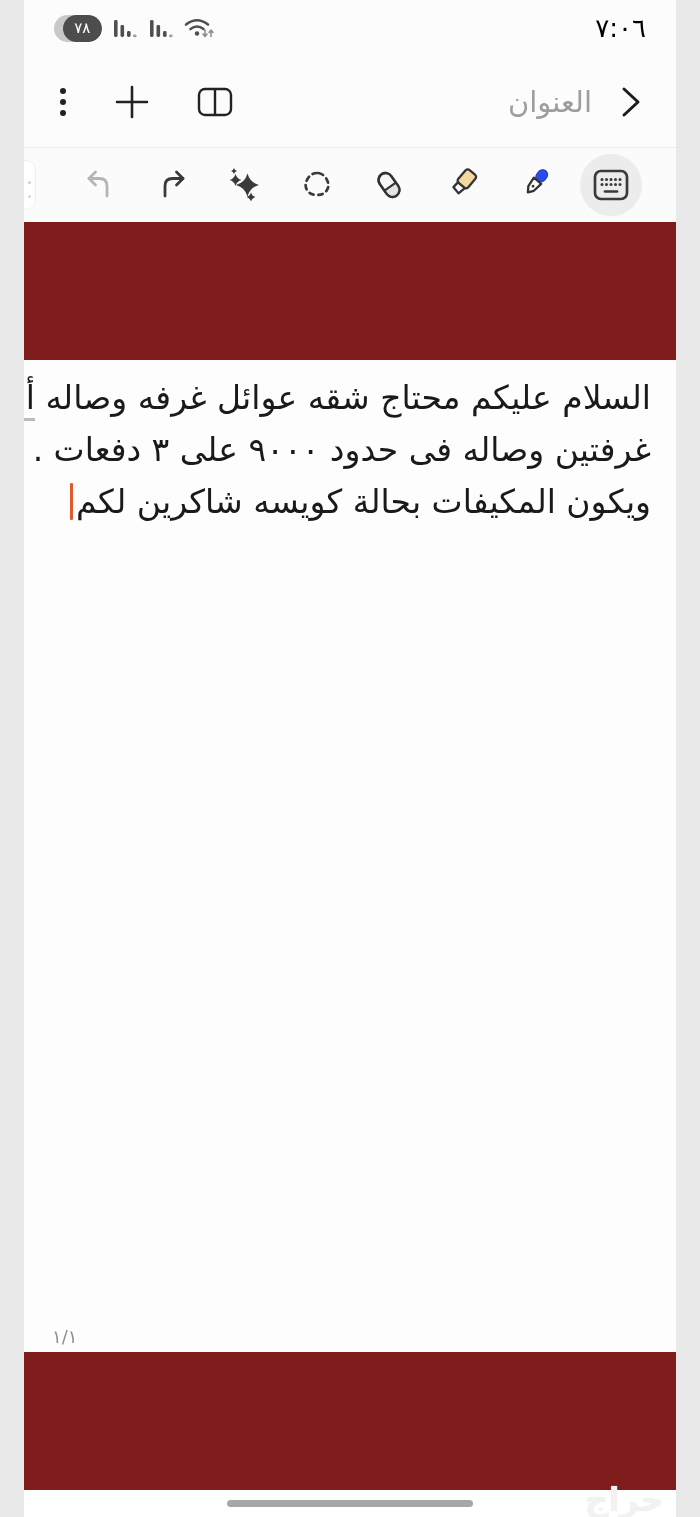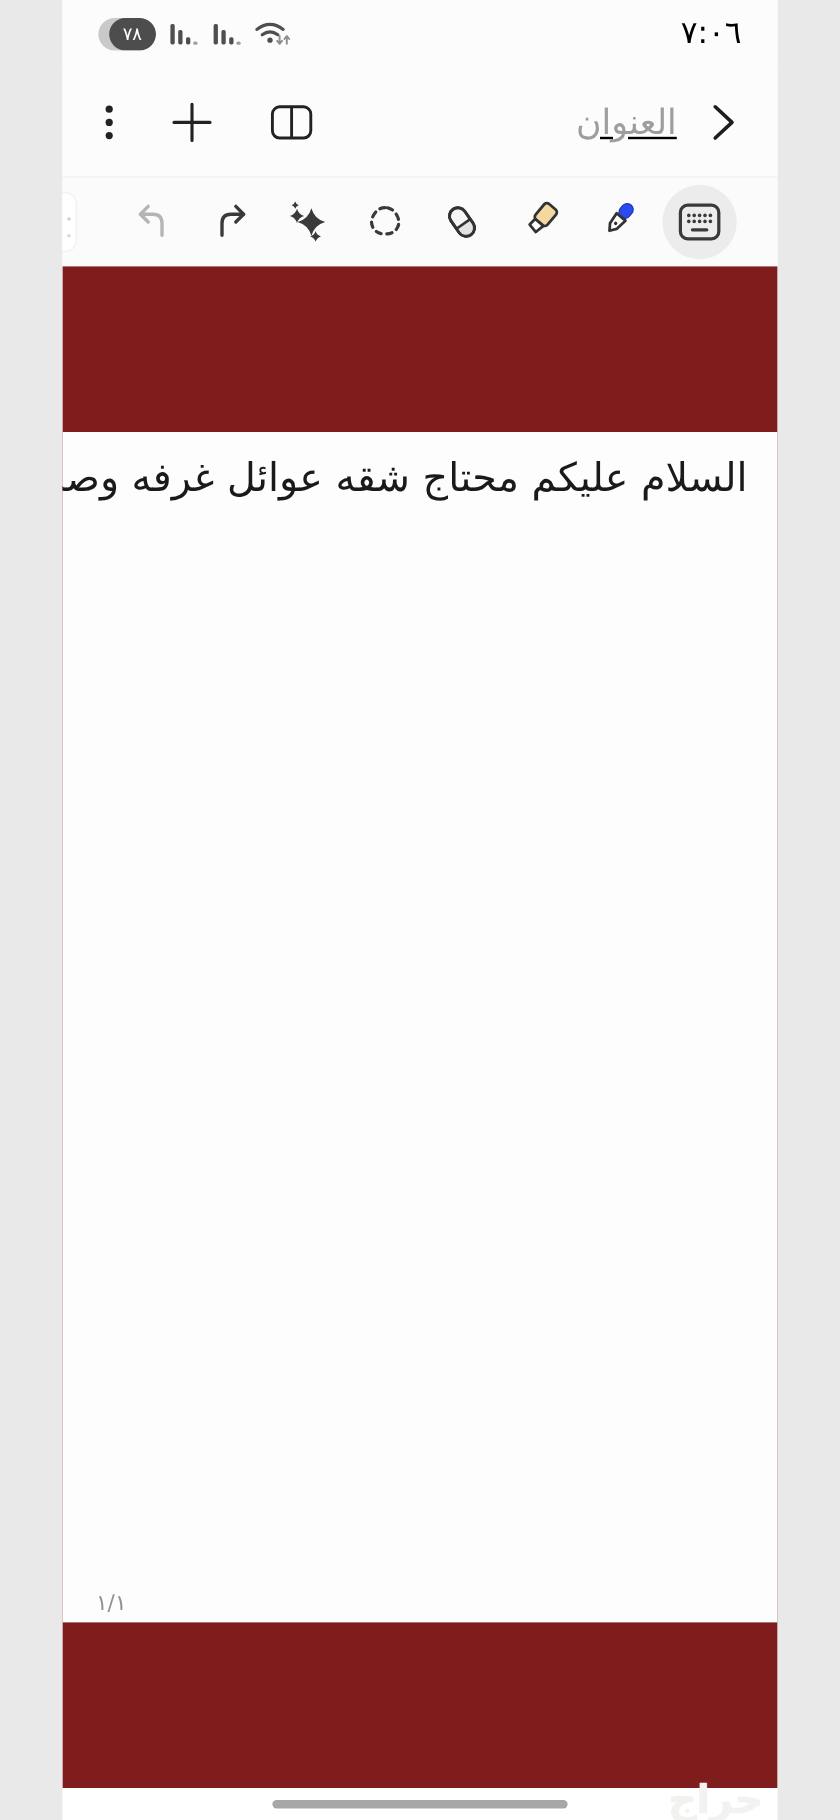--- a/index.html
+++ b/index.html
@@ -1,18 +1,18 @@
 <!DOCTYPE html>
 <html lang="ar"><head>
 <meta charset="utf-8">
 <style>
   * { margin:0; padding:0; box-sizing:border-box; }
   html,body { background:#e9e9e9; }
   .screen {
-    width:596px; height:1517px; margin:0 auto;
+    width:652px; height:1517px; margin:0 auto;
     background:#fcfcfc;
     font-family:"DejaVu Sans","Liberation Sans",sans-serif;
     display:flex; flex-direction:column; overflow:hidden; position:relative;
   }
 
   
   .status-bar {
     height:56px; flex:0 0 56px; display:flex; align-items:center;
     justify-content:space-between; padding:0 30px; background:#fcfcfc;
   }
@@ -29,21 +29,21 @@
   .battery-fill span { color:#fff; font-size:15px; line-height:1; letter-spacing:.5px; }
   .sb-time { font-size:26px; color:#000000; }
 
   
   .header {
     height:92px; flex:0 0 92px; display:flex; align-items:center;
     justify-content:space-between; padding:0 32px; background:#fcfcfc;
     border-bottom:1px solid #ececec;
   }
   .hdr-left { display:flex; align-items:center; gap:42px; }
-  .hdr-right { display:flex; align-items:center; gap:26px;text-decoration:underline; }
+  .hdr-right { display:flex; align-items:center; gap:26px; }
   .icon-btn { display:flex; align-items:center; justify-content:center; cursor:pointer; }
   .note-title { font-size:29px; color:#9d9d9d; direction:rtl; }
 
   
   .toolbar {
     height:74px; flex:0 0 74px; background:#fbfbfb; position:relative;
     display:flex; align-items:center; justify-content:space-between;
     padding:0 34px 0 50px;
   }
   .tool {
@@ -241,20 +241,22 @@
         <circle cx="31" cy="19.5" r="1.5" fill="#3a3a3a"></circle>
         <path d="M16 26.5 H28" stroke="#3a3a3a" stroke-width="2.7" stroke-linecap="round"></path>
       </svg>
     </span>
   </div>
 
   <div class="canvas">
     <div class="page">
       <div class="note-text">
         <div class="note-line"><span>السلام عليكم محتاج شقه عوائل غرفه وصاله </span><span class="u-mark">أو</span></div>
+        <div class="note-line"><span>غرفتين وصاله فى حدود ٩٠٠٠ على ٣ دفعات .</span></div>
+        <div class="note-line"><span>ويكون المكيفات بحالة كويسه شاكرين لكم</span><span class="caret"></span></div>
       </div>
       <div class="page-indicator">١/١</div>
     </div>
   </div>
 
   <div class="nav-bar">
     <div class="home-indicator"></div>
     <div class="watermark">حراج</div>
   </div>
 

